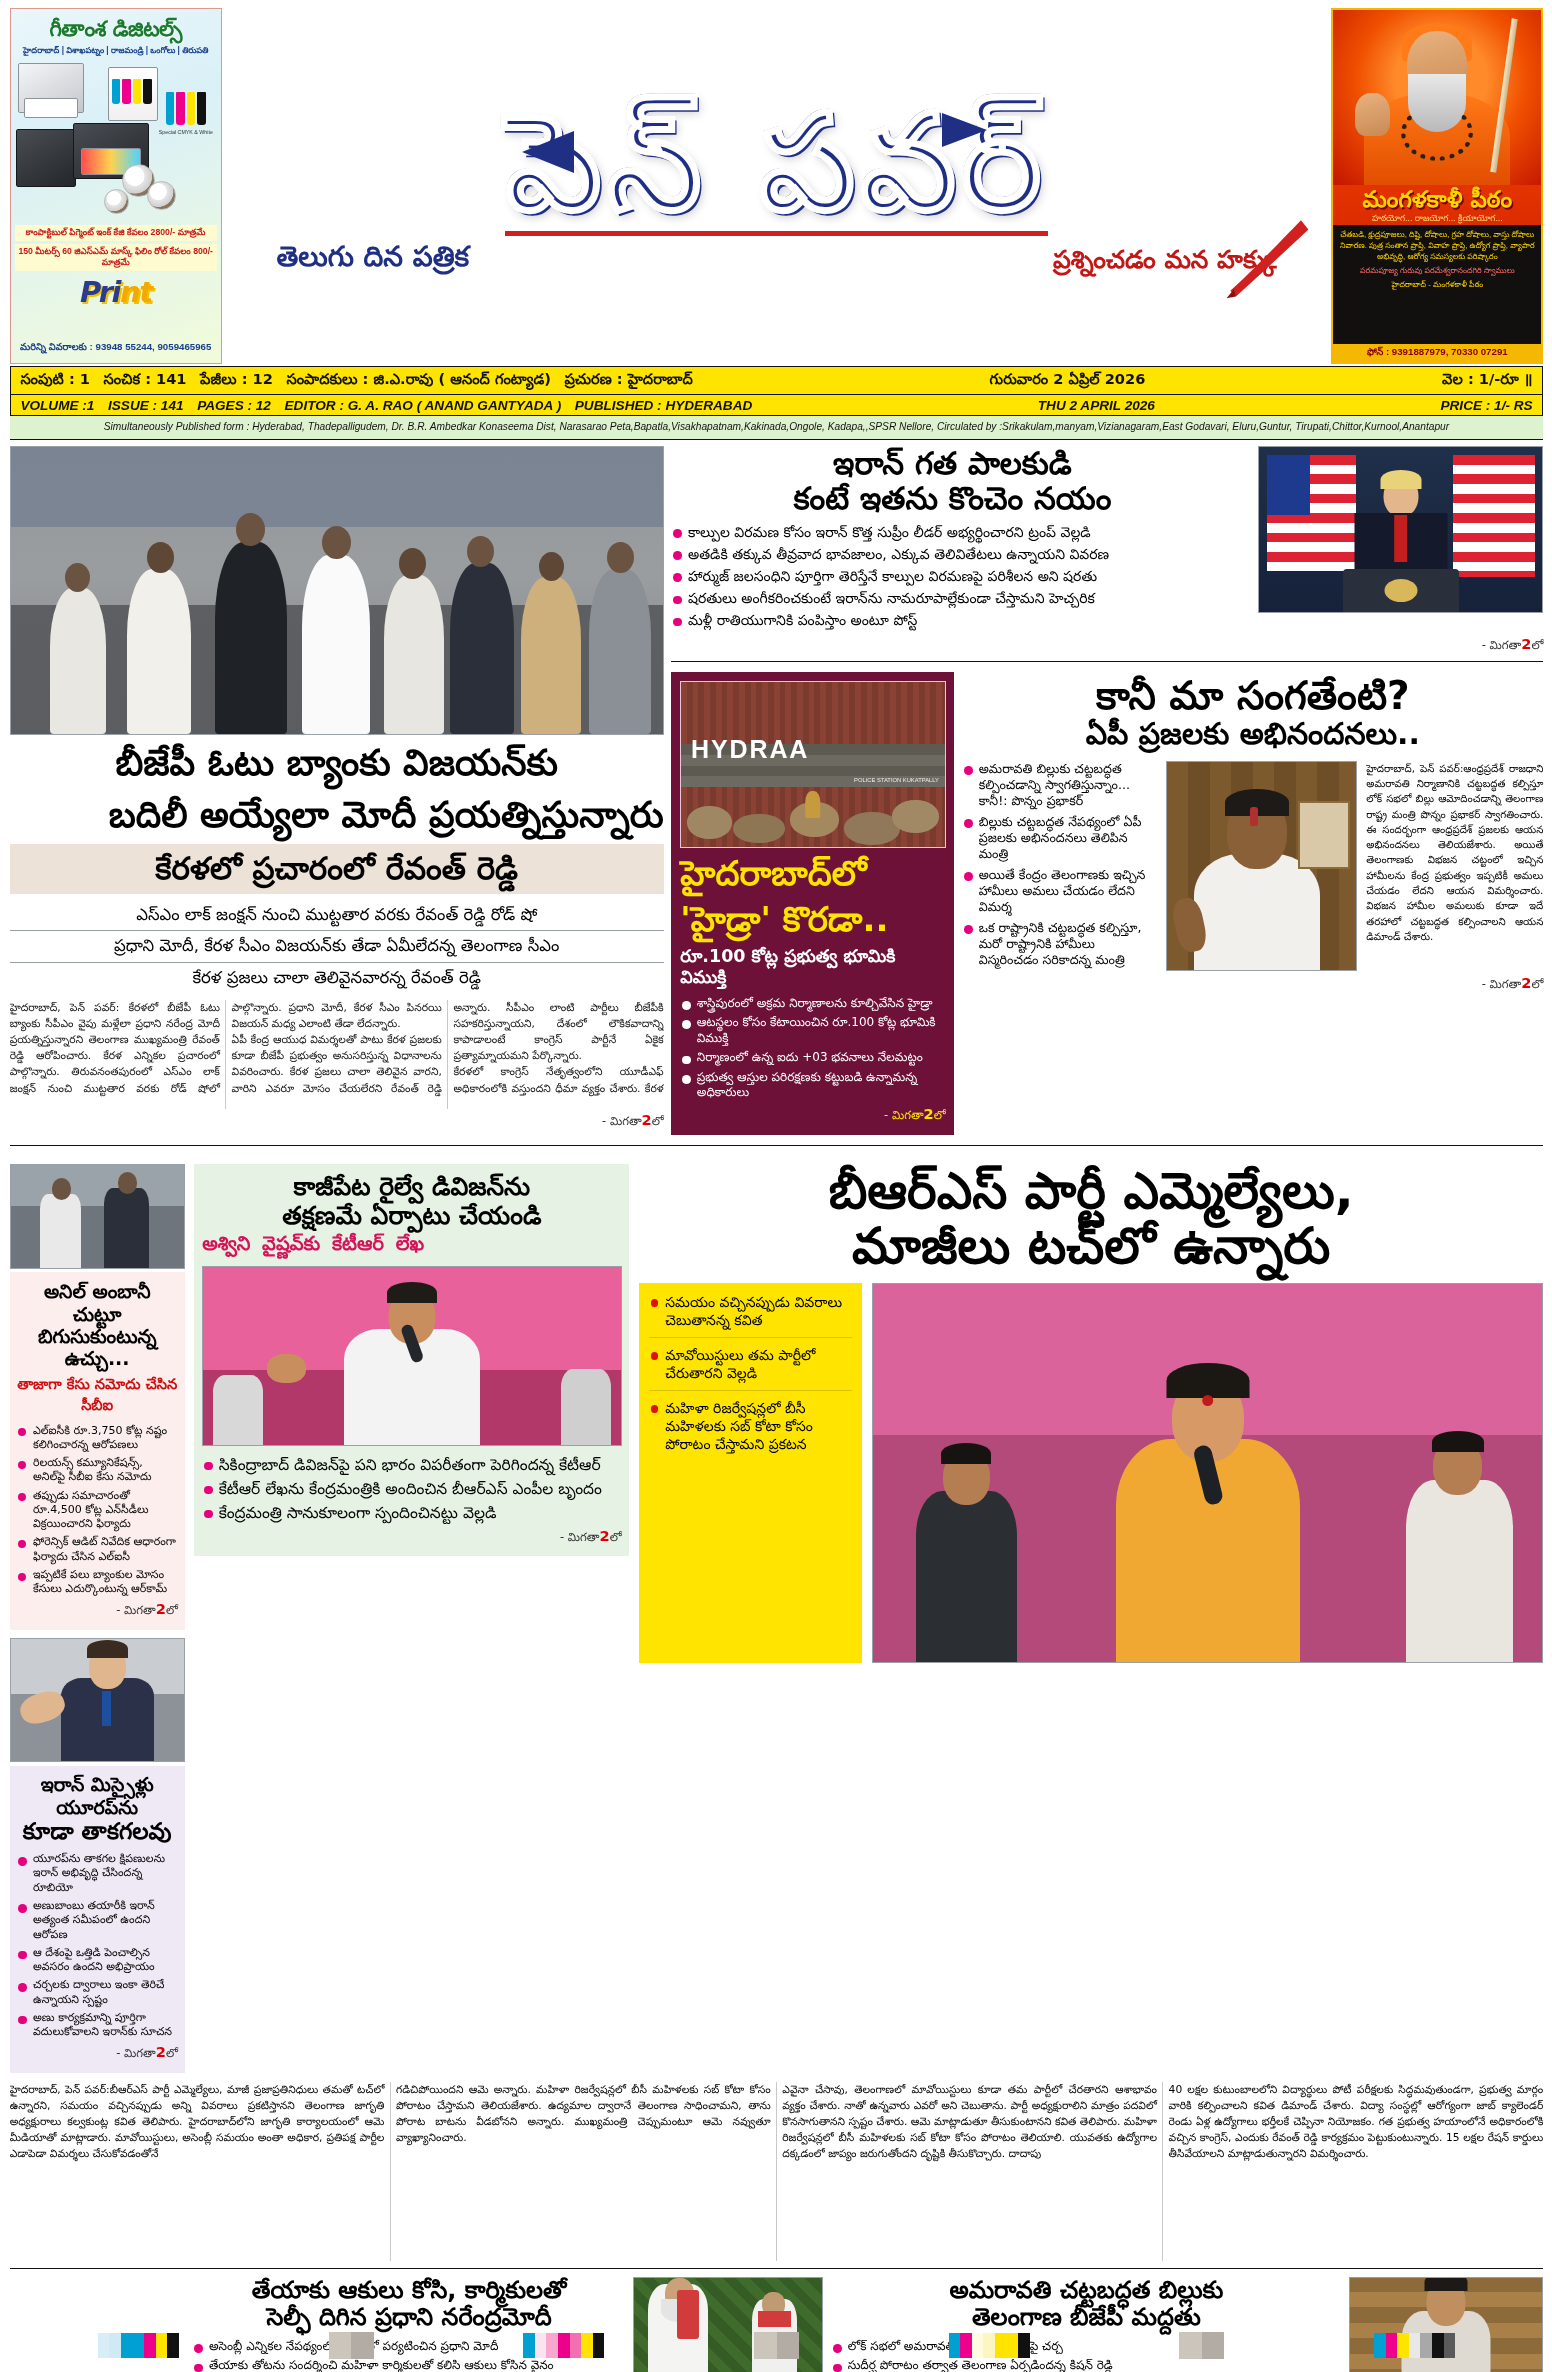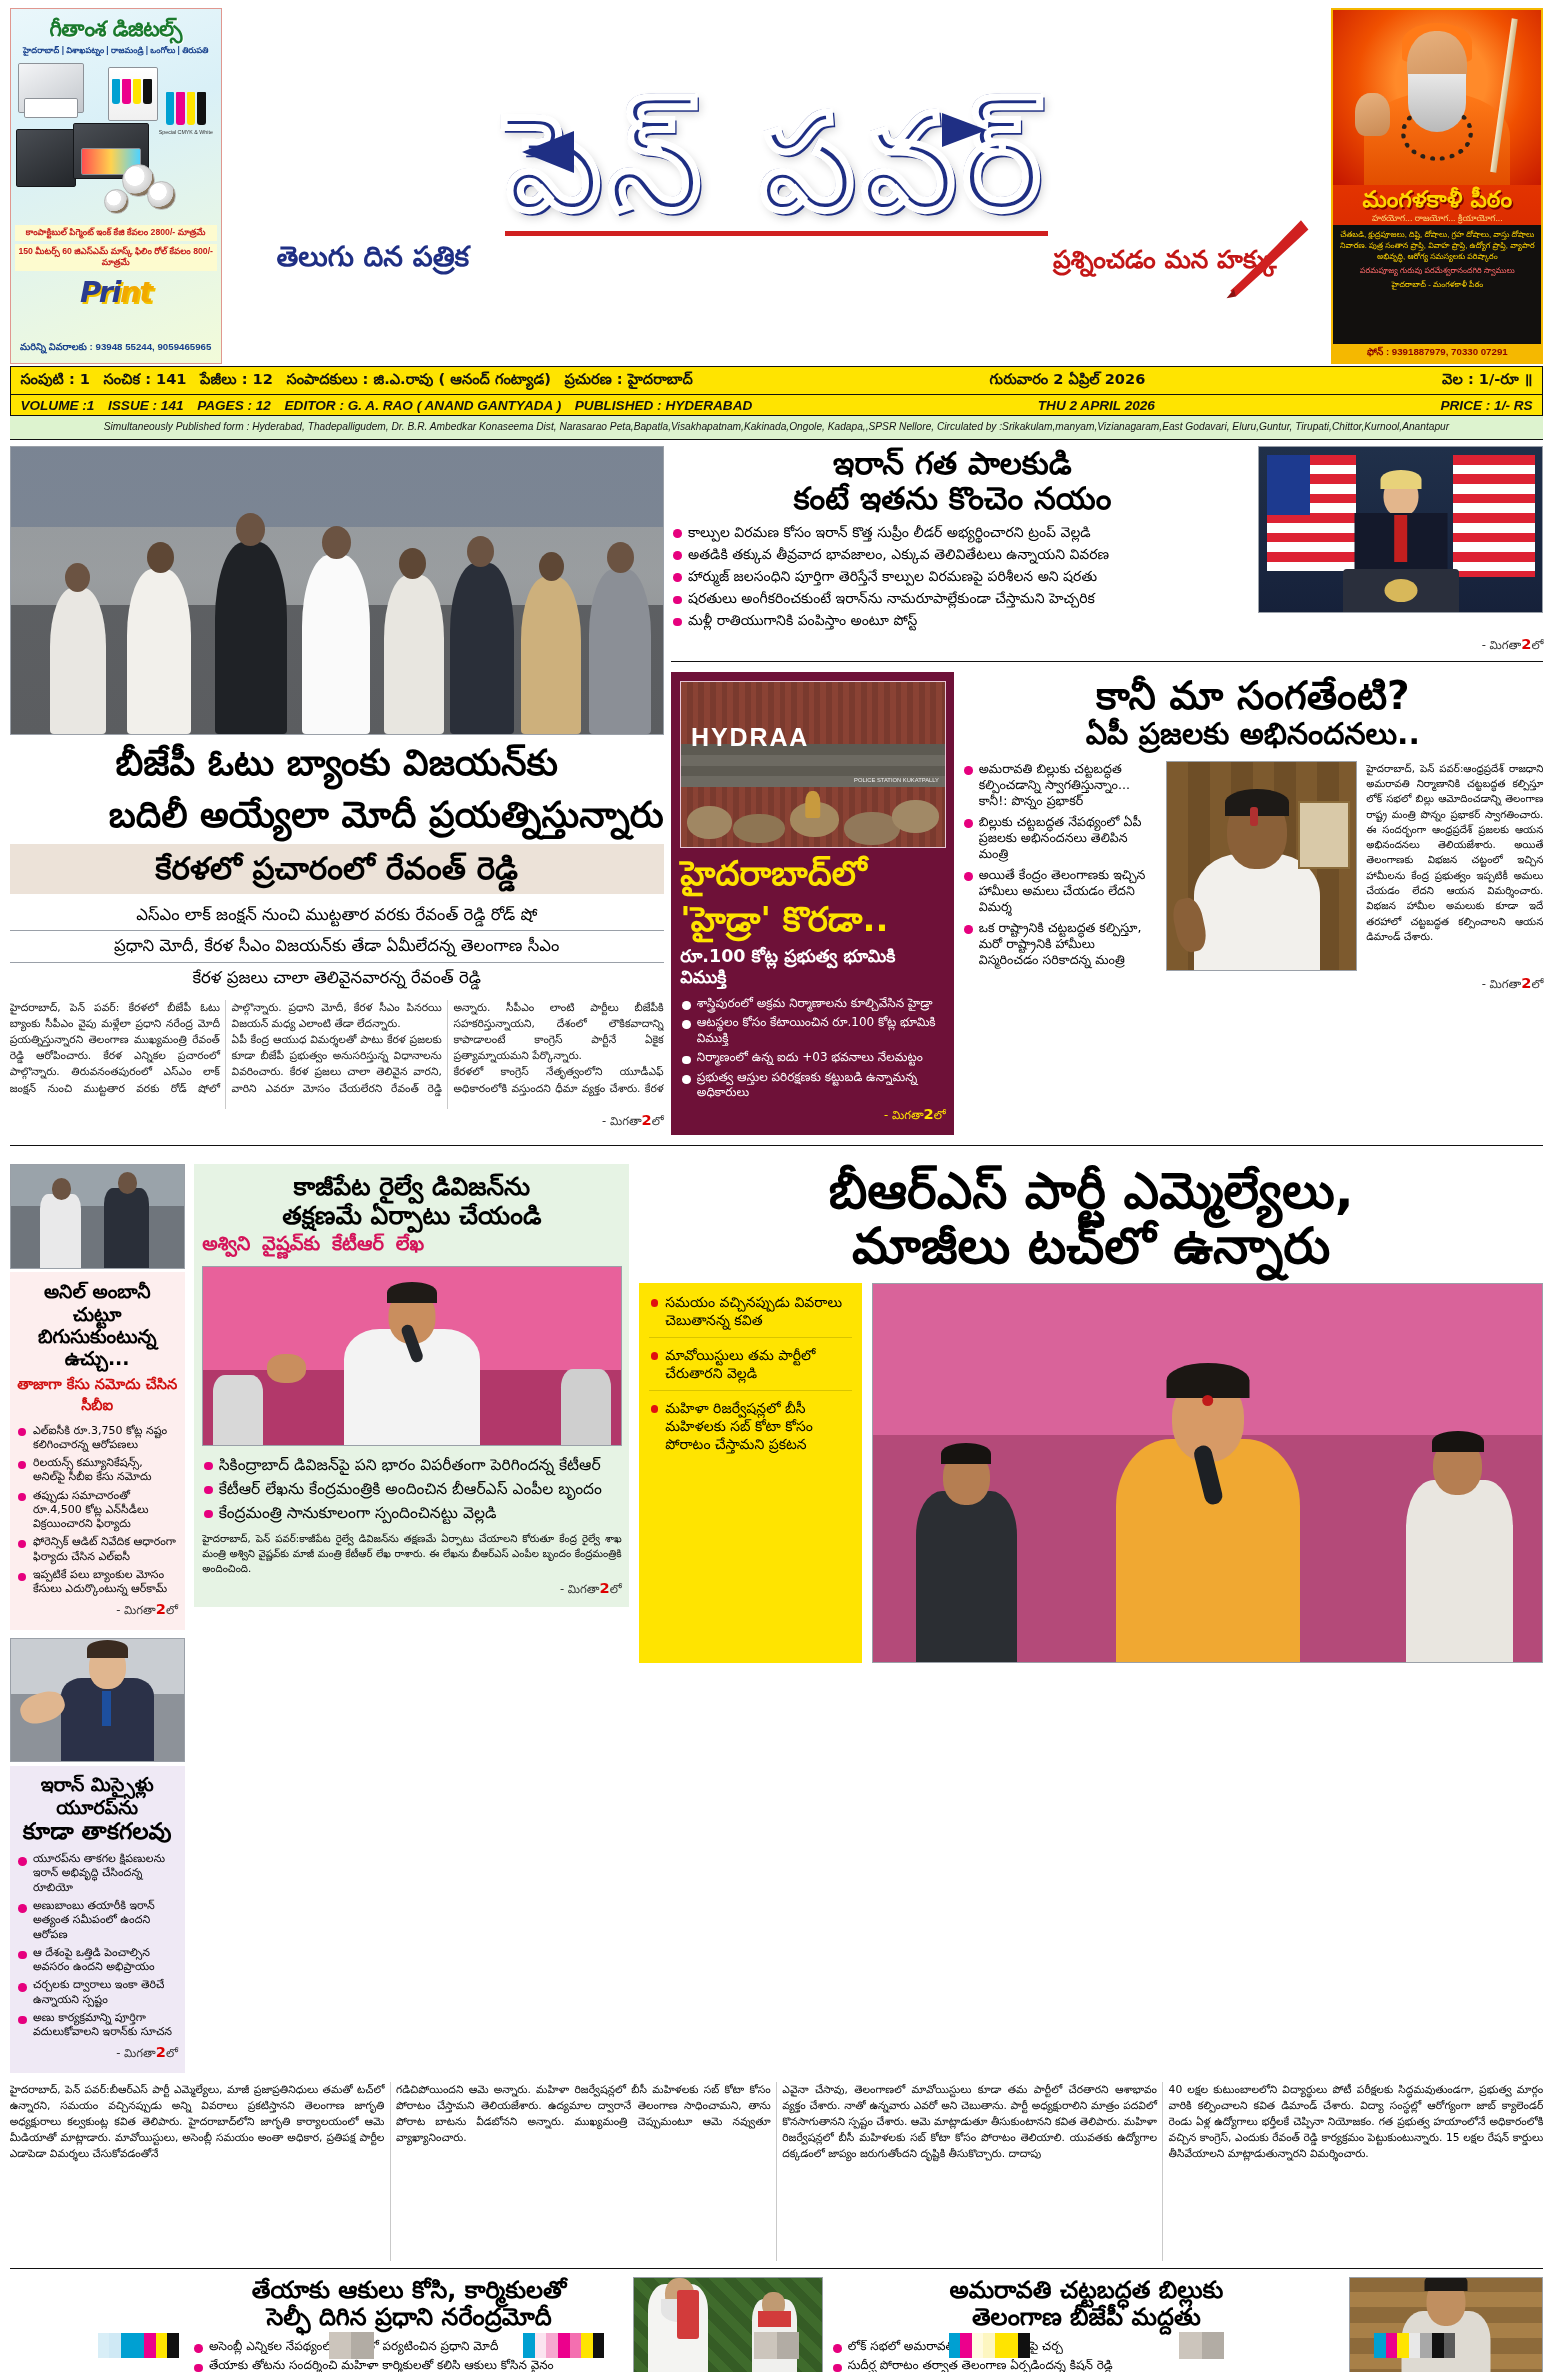--- a/index.html
+++ b/index.html
@@ -751,21 +751,21 @@
         </div>
 
         <div class="mid-row">
 
           <div class="hydraa">
             <div class="hydraa-photo">
               <div style="position:absolute;inset:0;background:
                  repeating-linear-gradient(90deg,#8a4234 0 5.8px,#7a3a2e 5.8px 11.6px);"></div>
               <div style="position:absolute;left:0;right:0;bottom:60px;height:43px;background:
                  repeating-linear-gradient(0deg,#6d6a62 0 10.7px,#5d5a52 10.7px 21.3px);"></div>
-              <div style="position:absolute;left:9.7px;top:41px;font:bold 25px 'Liberation Sans',sans-serif;color:#fff;letter-spacing:1.9px;">HYDRAA</div>
+              <div style="position:absolute;left:9.7px;top:53px;font:bold 25px 'Liberation Sans',sans-serif;color:#fff;letter-spacing:1.9px;">HYDRAA</div>
               <div style="position:absolute;right:5.8px;bottom:64px;font:5.8px 'Liberation Sans',sans-serif;color:#eee;">POLICE STATION KUKATPALLY</div>
               <div style="position:absolute;left:5.8px;bottom:7.8px;width:45px;height:33px;border-radius:48%;background:#a08763;"></div>
               <div style="position:absolute;left:52px;bottom:3.9px;width:52px;height:29px;border-radius:48%;background:#8e7553;"></div>
               <div style="position:absolute;left:109px;bottom:9.7px;width:49px;height:35px;border-radius:48%;background:#a4895f;"></div>
               <div style="position:absolute;left:163px;bottom:1.9px;width:56px;height:33px;border-radius:48%;background:#91785a;"></div>
               <div style="position:absolute;right:5.8px;bottom:13.6px;width:47px;height:33px;border-radius:48%;background:#a18966;"></div>
               <div style="position:absolute;left:50%;bottom:29px;transform:translateX(-50%);width:15.5px;height:27px;border-radius:40% 40% 10% 10%;background:#c89a3e;"></div>
             </div>
             <div class="hl hydraa-hl">హైదరాబాద్‌లో</div>
             <div class="hl hydraa-hl">'హైడ్రా' కొరడా..</div>
@@ -874,21 +874,20 @@
               <div style="position:absolute;left:50%;bottom:82px;transform:translateX(-50%) rotate(-20deg);width:11.6px;height:39px;border-radius:5.8px;background:#23262b;"></div>
               <div style="position:absolute;left:64px;bottom:62px;width:39px;height:29px;border-radius:44%;background:#c98e5e;"></div>
               <div style="position:absolute;left:9.7px;bottom:0;width:50px;height:70px;background:#d8d8d8;border-radius:24% 24% 0 0;"></div>
               <div style="position:absolute;right:9.7px;bottom:0;width:50px;height:76px;background:#cfcfcf;border-radius:24% 24% 0 0;"></div>
             </div>
             <ul class="bullets ktr-bullets">
               <li>సికింద్రాబాద్ డివిజన్‌పై పని భారం విపరీతంగా పెరిగిందన్న కేటీఆర్</li>
               <li>కేటీఆర్ లేఖను కేంద్రమంత్రికి అందించిన బీఆర్‌ఎస్ ఎంపీల బృందం</li>
               <li>కేంద్రమంత్రి సానుకూలంగా స్పందించినట్టు వెల్లడి</li>
             </ul>
-            <div style="font-family:'DejaVu Sans',sans-serif;font-size:10.2px;line-height:1.5;text-align:justify;margin-top:7.8px;">హైదరాబాద్, పెన్ పవర్:కాజీపేట రైల్వే డివిజన్‌ను తక్షణమే ఏర్పాటు చేయాలని కోరుతూ కేంద్ర రైల్వే శాఖ మంత్రి అశ్విని వైష్ణవ్‌కు మాజీ మంత్రి కేటీఆర్ లేఖ రాశారు. ఈ లేఖను బీఆర్‌ఎస్ ఎంపీల బృందం కేంద్రమంత్రికి అందించింది.</div>
             <div class="contd">
               <span>- మిగతా</span><b>2</b><span>లో</span>
             </div>
           </div>
         </div>
 
         <div style="flex:1;">
           <div class="hl brs-hl">బీఆర్‌ఎస్ పార్టీ ఎమ్మెల్యేలు,</div>
           <div class="hl brs-hl">మాజీలు టచ్‌లో ఉన్నారు</div>
           <div style="display:flex; gap:9.7px; margin-top:9.7px;">

